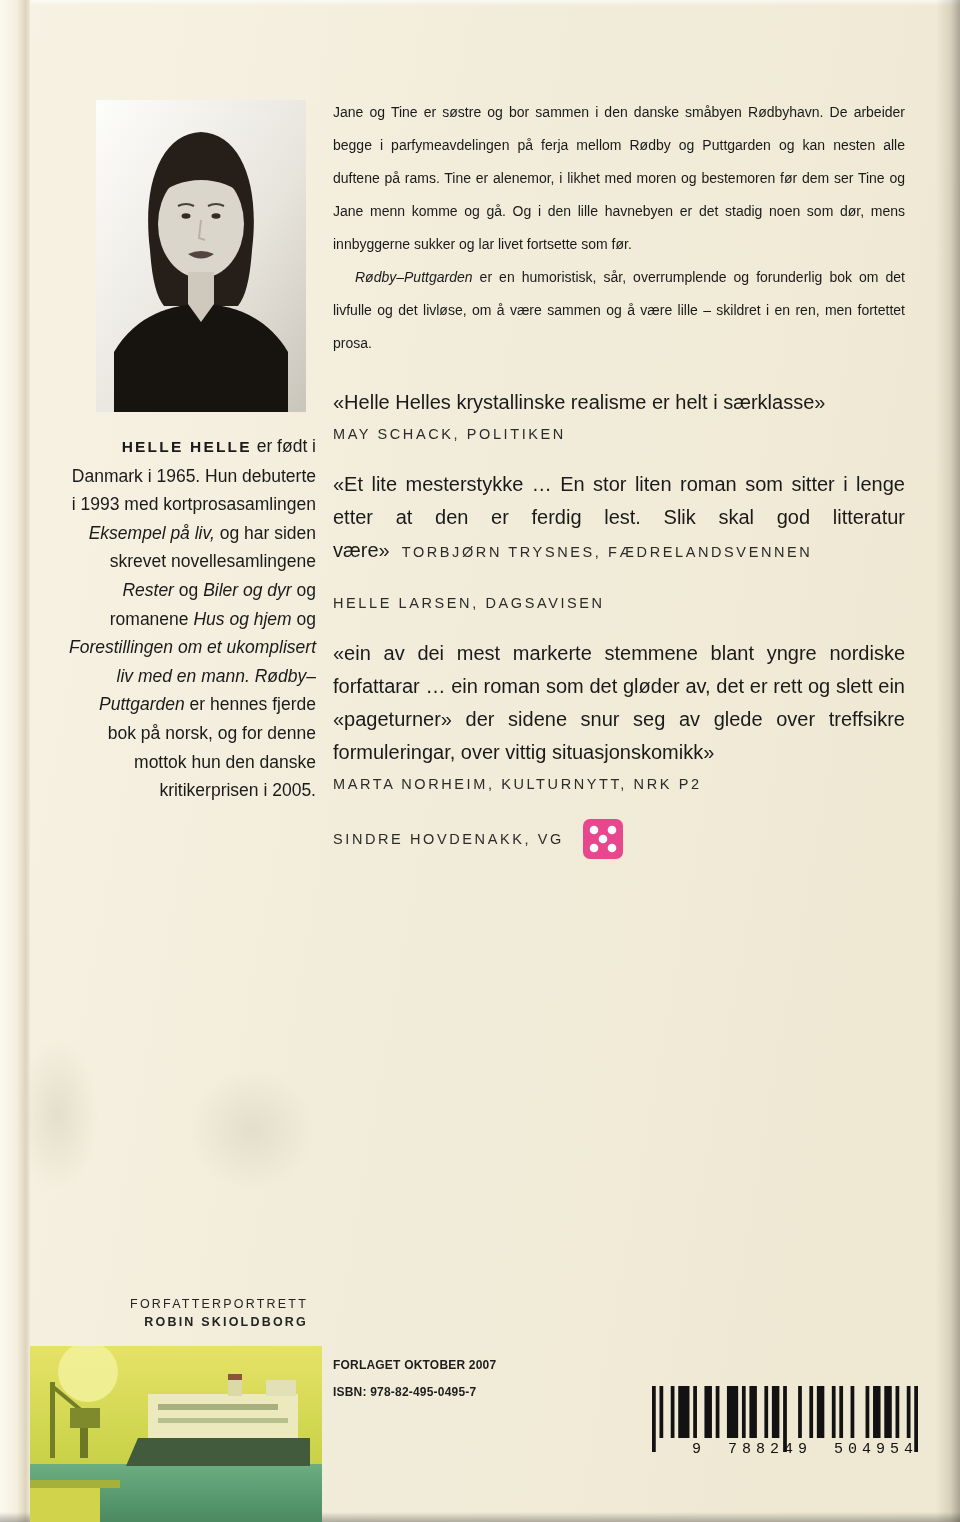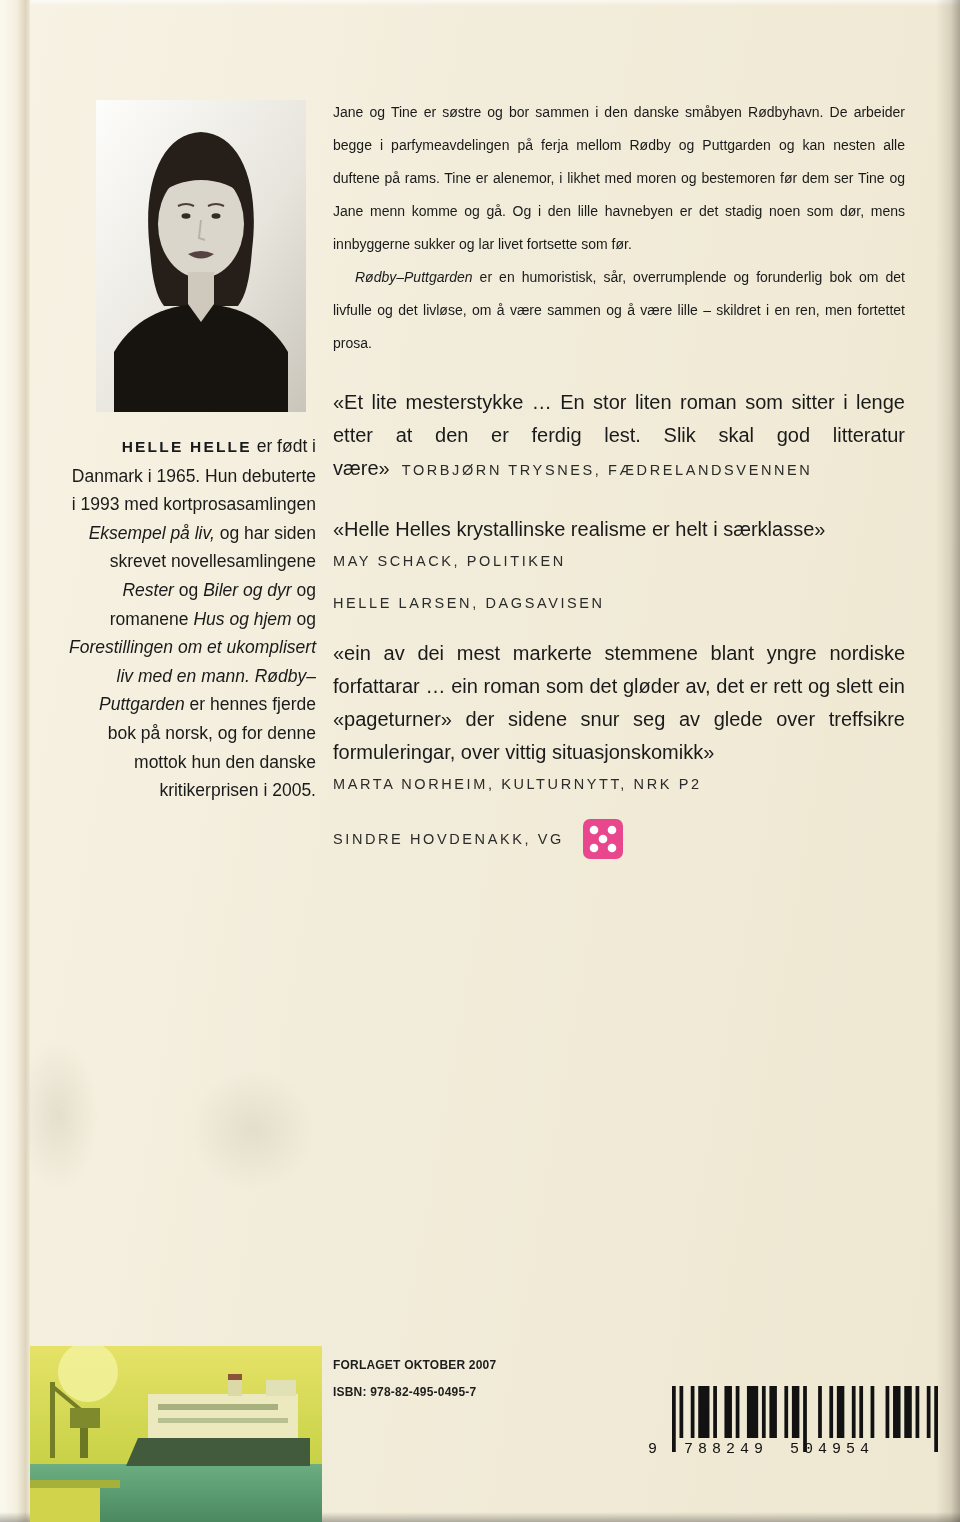--- a/index.html
+++ b/index.html
@@ -45,21 +45,21 @@
   .blob1 { left:18px; top:1040px; width:80px; height:150px; }
   .blob2 { left:190px; top:1070px; width:125px; height:120px; }
 
   .ferry { position:absolute; left:30px; top:1346px; width:292px; height:176px; }
   .ferry svg { display:block; width:100%; height:100%; }
 
   .pubblock { position:absolute; left:333px; top:1352px; font-weight:bold;
     font-size:12px; line-height:27px; letter-spacing:0.2px; color:#1d1d1d; }
   .pubblock div { margin:0; }
 
-  .barcode { position:absolute; left:648px; top:1386px; width:290px; height:78px; }
+  .barcode { position:absolute; left:628px; top:1386px; width:290px; height:78px;text-align:right; }
   .bars { position:absolute; left:24px; top:0; }
   .barcode-digits { position:absolute; left:0; top:56px; width:100%;
     font-family:"Liberation Mono", monospace; font-size:15px; line-height:16px;
     letter-spacing:5px; word-spacing:8px; color:#111; white-space:nowrap; }
 </style>
 </head>
 <body>
 
 <div class="page">
   <div class="edge-top"></div>
@@ -90,32 +90,36 @@
       <path d="M105 120 L103 138 L109 140" stroke="#b8b2a6" stroke-width="2" fill="none"></path>
       <path d="M92 154 Q105 148 118 154 Q105 163 92 154 Z" fill="#564240"></path>
       <rect x="92" y="172" width="26" height="32" fill="#cfc9bd"></rect>
       <path d="M18 312 L18 252 C40 214 78 204 105 204 C132 204 170 214 192 252 L192 312 Z" fill="#17130f"></path>
       <path d="M92 204 L105 222 L118 204 Z" fill="#cfc9bd"></path>
     </svg>
   </div>
 
   <p class="bio"><span class="bio-name">HELLE HELLE</span><span> er født i Danmark i 1965. Hun debuterte i 1993 med kortprosasamlingen </span><i>Eksempel på liv,</i><span> og har siden skrevet novellesamlingene </span><i>Rester</i><span> og </span><i>Biler og dyr</i><span> og romanene </span><i>Hus og hjem</i><span> og </span><i>Forestillingen om et ukomplisert liv med en mann.</i><span> </span><i>Rødby–Puttgarden</i><span> er hennes fjerde bok på norsk, og for denne mottok hun den danske kritikerprisen i 2005.</span></p>
 
+  <div class="credit">
+    <div class="l1">FORFATTERPORTRETT</div>
+    <div class="l2">ROBIN SKIOLDBORG</div>
+  </div>
 
   <div class="main">
     <p class="body-text">Jane og Tine er søstre og bor sammen i den danske småbyen Rødbyhavn. De arbeider begge i parfymeavdelingen på ferja mellom Rødby og Puttgarden og kan nesten alle duftene på rams. Tine er alenemor, i likhet med moren og bestemoren før dem ser Tine og Jane menn komme og gå. Og i den lille havnebyen er det stadig noen som dør, mens innbyggerne sukker og lar livet fortsette som før.</p>
     <p class="body-text indent"><i>Rødby–Puttgarden</i><span> er en humoristisk, sår, overrumplende og forunderlig bok om det livfulle og det livløse, om å være sammen og å være lille – skildret i en ren, men fortettet prosa.</span></p>
 
     <div class="quote">
-      <p class="qtext"><span>«Et lite mesterstykke … En stor liten roman som sitter i lenge etter at den er ferdig lest. Slik skal god litteratur være»</span><span class="attr-inline">TORBJØRN TRYSNES, FÆDRELANDSVENNEN</span></p>
-    </div>
-
-    <div class="quote">
       <p class="qtext">«Helle Helles krystallinske realisme er helt i særklasse»</p>
       <div class="attr attr-line">MAY SCHACK, POLITIKEN</div>
+    </div>
+
+    <div class="quote">
+      <p class="qtext"><span>«Et lite mesterstykke … En stor liten roman som sitter i lenge etter at den er ferdig lest. Slik skal god litteratur være»</span><span class="attr-inline">TORBJØRN TRYSNES, FÆDRELANDSVENNEN</span></p>
     </div>
 
     <div class="quote">
       <div class="attr attr-line">HELLE LARSEN, DAGSAVISEN</div>
     </div>
 
     <div class="quote">
       <p class="qtext">«ein av dei mest markerte stemmene blant yngre nordiske forfattarar … ein roman som det gløder av, det er rett og slett ein «pageturner» der sidene snur seg av glede over treffsikre formuleringar, over vittig situasjonskomikk»</p>
       <div class="attr attr-line">MARTA NORHEIM, KULTURNYTT, NRK P2</div>
     </div>

